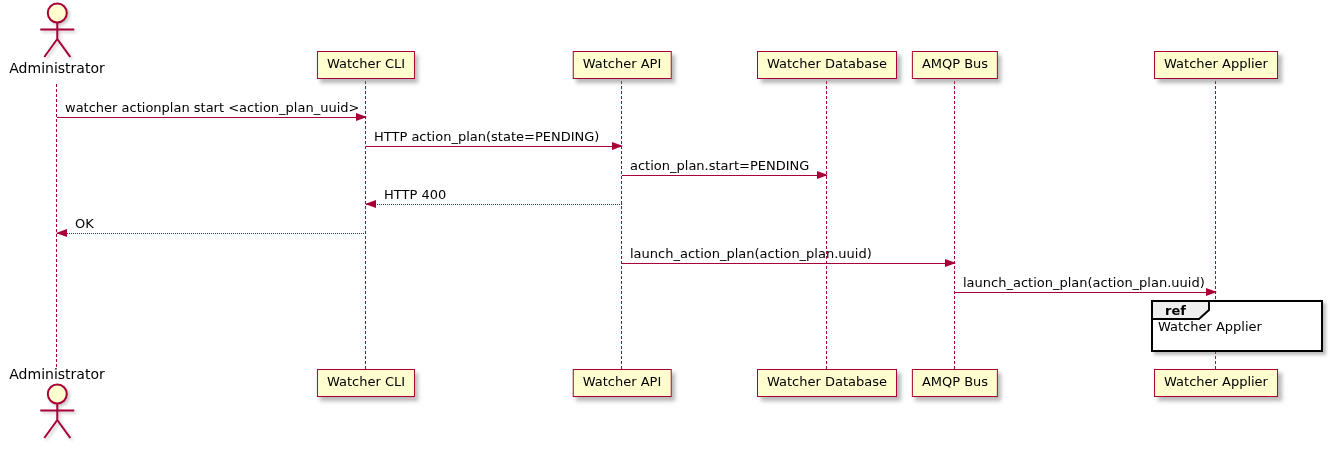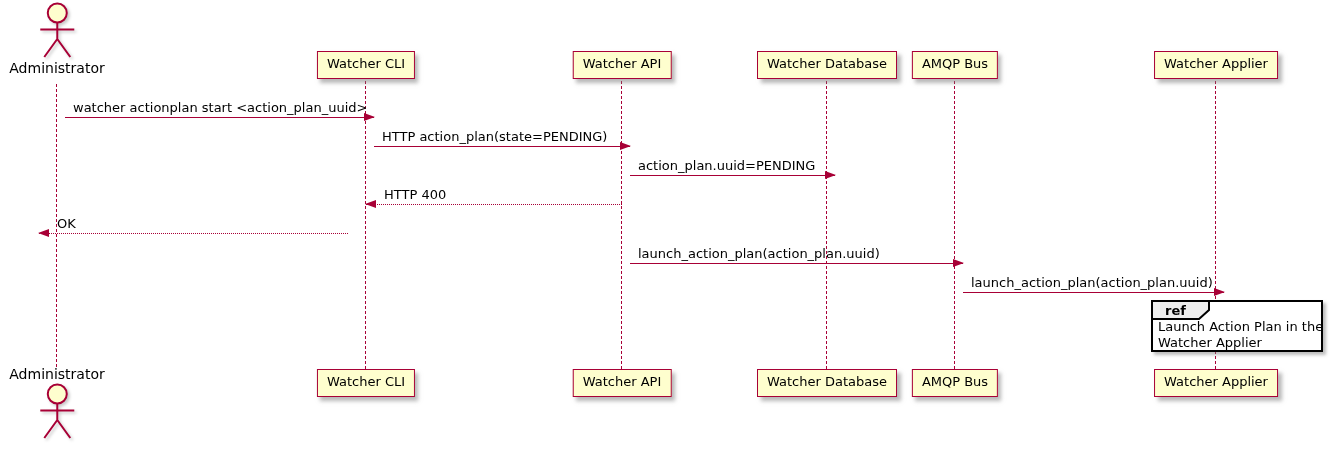--- a/index.html
+++ b/index.html
@@ -11,21 +11,21 @@
   .pbox {
     position:absolute; transform:translateX(-50%);
     background:#FEFECE; border:1.6px solid #A80036;
     padding:4px 9px 6px; font-size:13px; line-height:16px; white-space:nowrap;
     box-shadow:3.5px 3.5px 4px rgba(125,125,125,0.55);
   }
   
   .lifeline { position:absolute; width:0; border-left:1px dashed #A80036; }
   
   .msg { position:absolute; height:0; }
-  .msg.solid  { border-top:1.4px solid  #A80036;margin-left:8px; }
+  .msg.solid  { border-top:1.4px solid  #A80036; }
   .msg.dotted { border-top:1.4px dotted #A80036; }
   .msg-label { position:absolute; bottom:3px; white-space:nowrap; font-size:13px; color:#000; }
   .msg-label.fwd { left:8px; }
   .msg-label.ret { left:18px; }
   .ah { position:absolute; width:0; height:0; top:-5.5px; }
   .ah-right { right:-1px; border-top:4.5px solid transparent; border-bottom:4.5px solid transparent; border-left:11px solid #A80036; }
   .ah-left  { left:-1px;  border-top:4.5px solid transparent; border-bottom:4.5px solid transparent; border-right:11px solid #A80036; }
   
   .actor { position:absolute; transform:translateX(-50%); text-align:right; }
   .actor svg { display:block; margin:0 auto; filter:drop-shadow(2.5px 2.5px 1.5px #c8c8c8); }
@@ -67,47 +67,46 @@
 
   <div class="msg solid" style="left:57px; top:117px; width:309px">
     <span class="msg-label fwd">watcher actionplan start &lt;action_plan_uuid&gt;</span>
     <span class="ah ah-right"></span>
   </div>
   <div class="msg solid" style="left:366px; top:146px; width:256px">
     <span class="msg-label fwd">HTTP action_plan(state=PENDING)</span>
     <span class="ah ah-right"></span>
   </div>
   <div class="msg solid" style="left:622px; top:175px; width:205px">
-    <span class="msg-label fwd">action_plan.uuid=PENDING</span>
+    <span class="msg-label fwd">action_plan.start=PENDING</span>
     <span class="ah ah-right"></span>
   </div>
   <div class="msg dotted" style="left:366px; top:204px; width:256px">
     <span class="msg-label ret">HTTP 400</span>
     <span class="ah ah-left"></span>
   </div>
-  <div class="msg dotted" style="left:39px; top:233px; width:309px">
+  <div class="msg dotted" style="left:57px; top:233px; width:309px">
     <span class="msg-label ret">OK</span>
     <span class="ah ah-left"></span>
   </div>
   <div class="msg solid" style="left:622px; top:263px; width:333px">
     <span class="msg-label fwd">launch_action_plan(action_plan.uuid)</span>
     <span class="ah ah-right"></span>
   </div>
   <div class="msg solid" style="left:955px; top:292px; width:261px">
     <span class="msg-label fwd">launch_action_plan(action_plan.uuid)</span>
     <span class="ah ah-right"></span>
   </div>
 
   <div class="refbox" style="left:1151px; top:300px; width:172px; height:52px">
     <svg class="ref-tab" width="62" height="21" viewBox="0 0 62 21">
       <path d="M1 1 H58 V10 L48 19 H1 Z" fill="#EEEEEE" stroke="#000000" stroke-width="2"></path>
       <text x="14" y="15">ref</text>
     </svg>
     <div class="ref-body">
-      <div>Launch Action Plan in the</div>
       <div>Watcher Applier</div>
     </div>
   </div>
 
   <div class="pbox" style="left:366px; top:369px">Watcher CLI</div>
   <div class="pbox" style="left:622px; top:369px">Watcher API</div>
   <div class="pbox" style="left:827px; top:369px">Watcher Database</div>
   <div class="pbox" style="left:955px; top:369px">AMQP Bus</div>
   <div class="pbox" style="left:1216px; top:369px">Watcher Applier</div>
 

